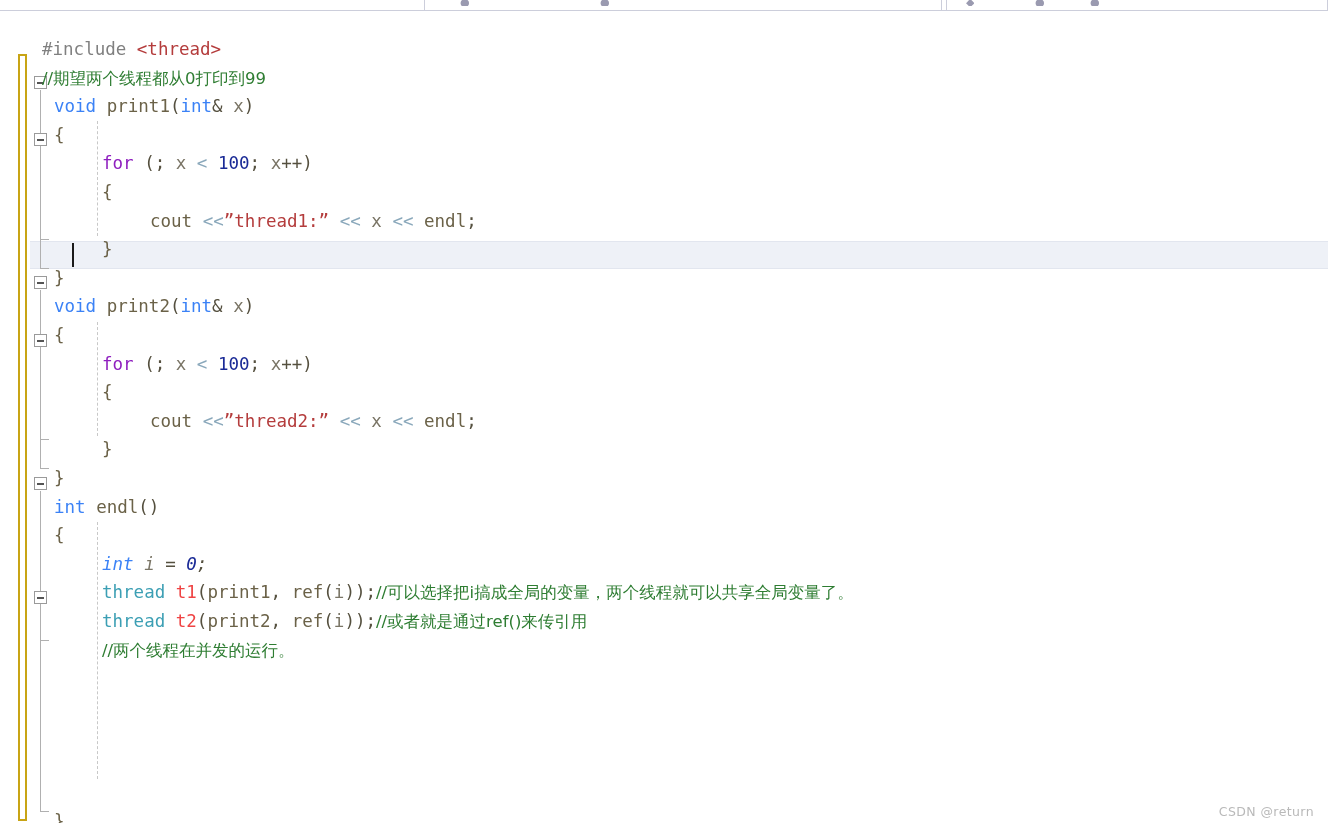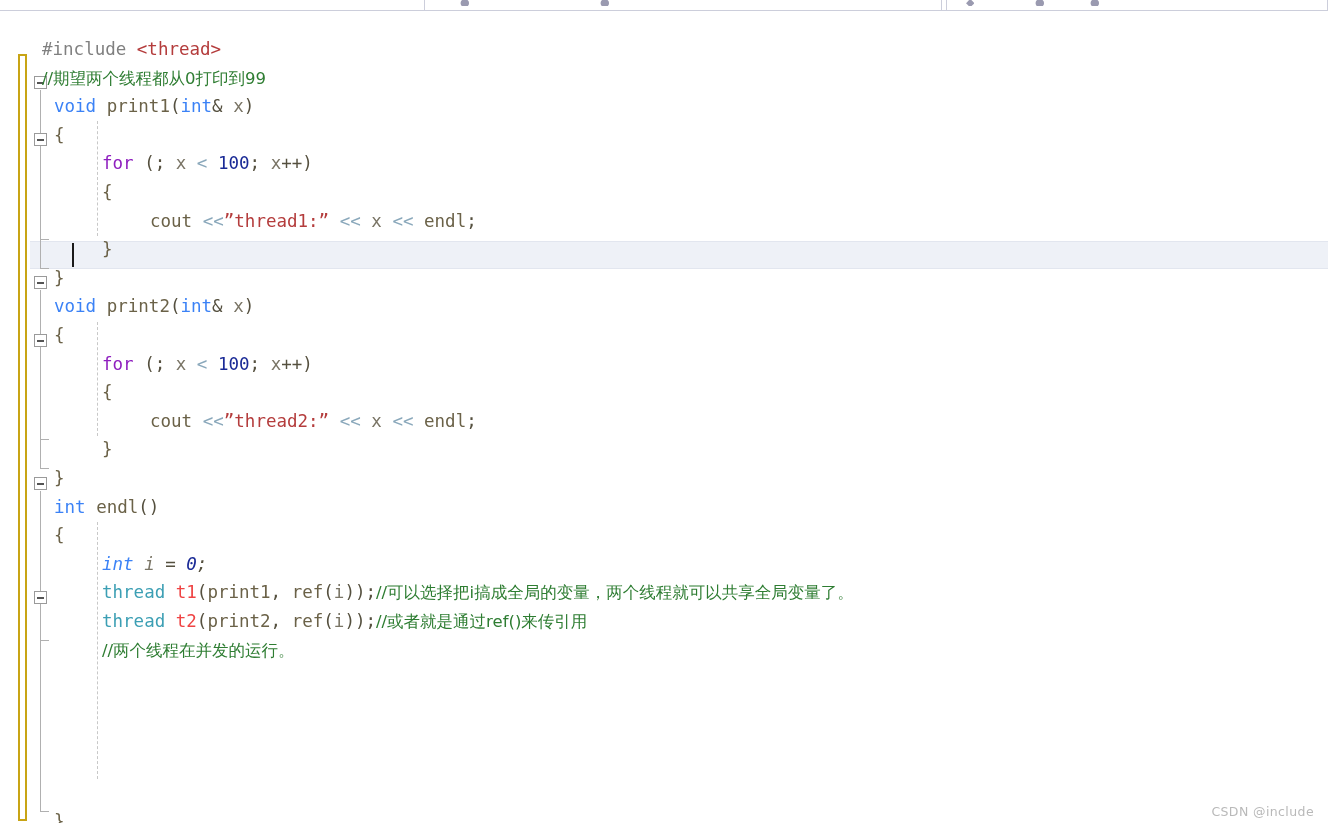--- a/index.html
+++ b/index.html
@@ -235,14 +235,14 @@
       <div class="line" style="top: 514.8px; font-style: italic;"><span class="txt" style="left: 100px;"><span class="t-keyword">int</span><span class="t-plain"> </span><span class="t-var">i</span><span class="t-plain"> = </span><span class="t-num">0</span><span class="t-plain">;</span></span></div>
       <div class="line" style="top: 543.4px;"><span class="txt" style="left: 100px;"><span class="t-type">thread</span><span class="t-plain"> </span><span class="t-obj">t1</span><span class="t-plain">(</span><span class="t-func">print1</span><span class="t-plain">, </span><span class="t-func">ref</span><span class="t-plain">(</span><span class="t-var">i</span><span class="t-plain">));</span><span class="t-comment cjk">//可以选择把i搞成全局的变量，两个线程就可以共享全局变量了。</span></span></div>
       <div class="line" style="top: 572px;"><span class="txt" style="left: 100px;"><span class="t-type">thread</span><span class="t-plain"> </span><span class="t-obj">t2</span><span class="t-plain">(</span><span class="t-func">print2</span><span class="t-plain">, </span><span class="t-func">ref</span><span class="t-plain">(</span><span class="t-var">i</span><span class="t-plain">));</span><span class="t-comment cjk">//或者就是通过ref()来传引用</span></span></div>
       <div class="line" style="top: 600.6px;"><span class="txt" style="left: 100px;"><span class="t-comment cjk">//两个线程在并发的运行。</span></span></div>
       <div class="line" style="top: 629.2px;"><span class="txt" style="left: 100px;"></span></div>
       <div class="line" style="top: 715px;"><span class="txt" style="left: 100px;"></span></div>
       <div class="line" style="top: 772.2px;"><span class="txt" style="left: 52px;"><span class="t-brace">}</span></span></div>
       <div class="caret" style="left: 72px; top: 231.8px;"></div>
     </div>
 
-  <div class="watermark">CSDN @include</div>
+  <div class="watermark">CSDN @return</div>
 </div>
 
 </body></html>

